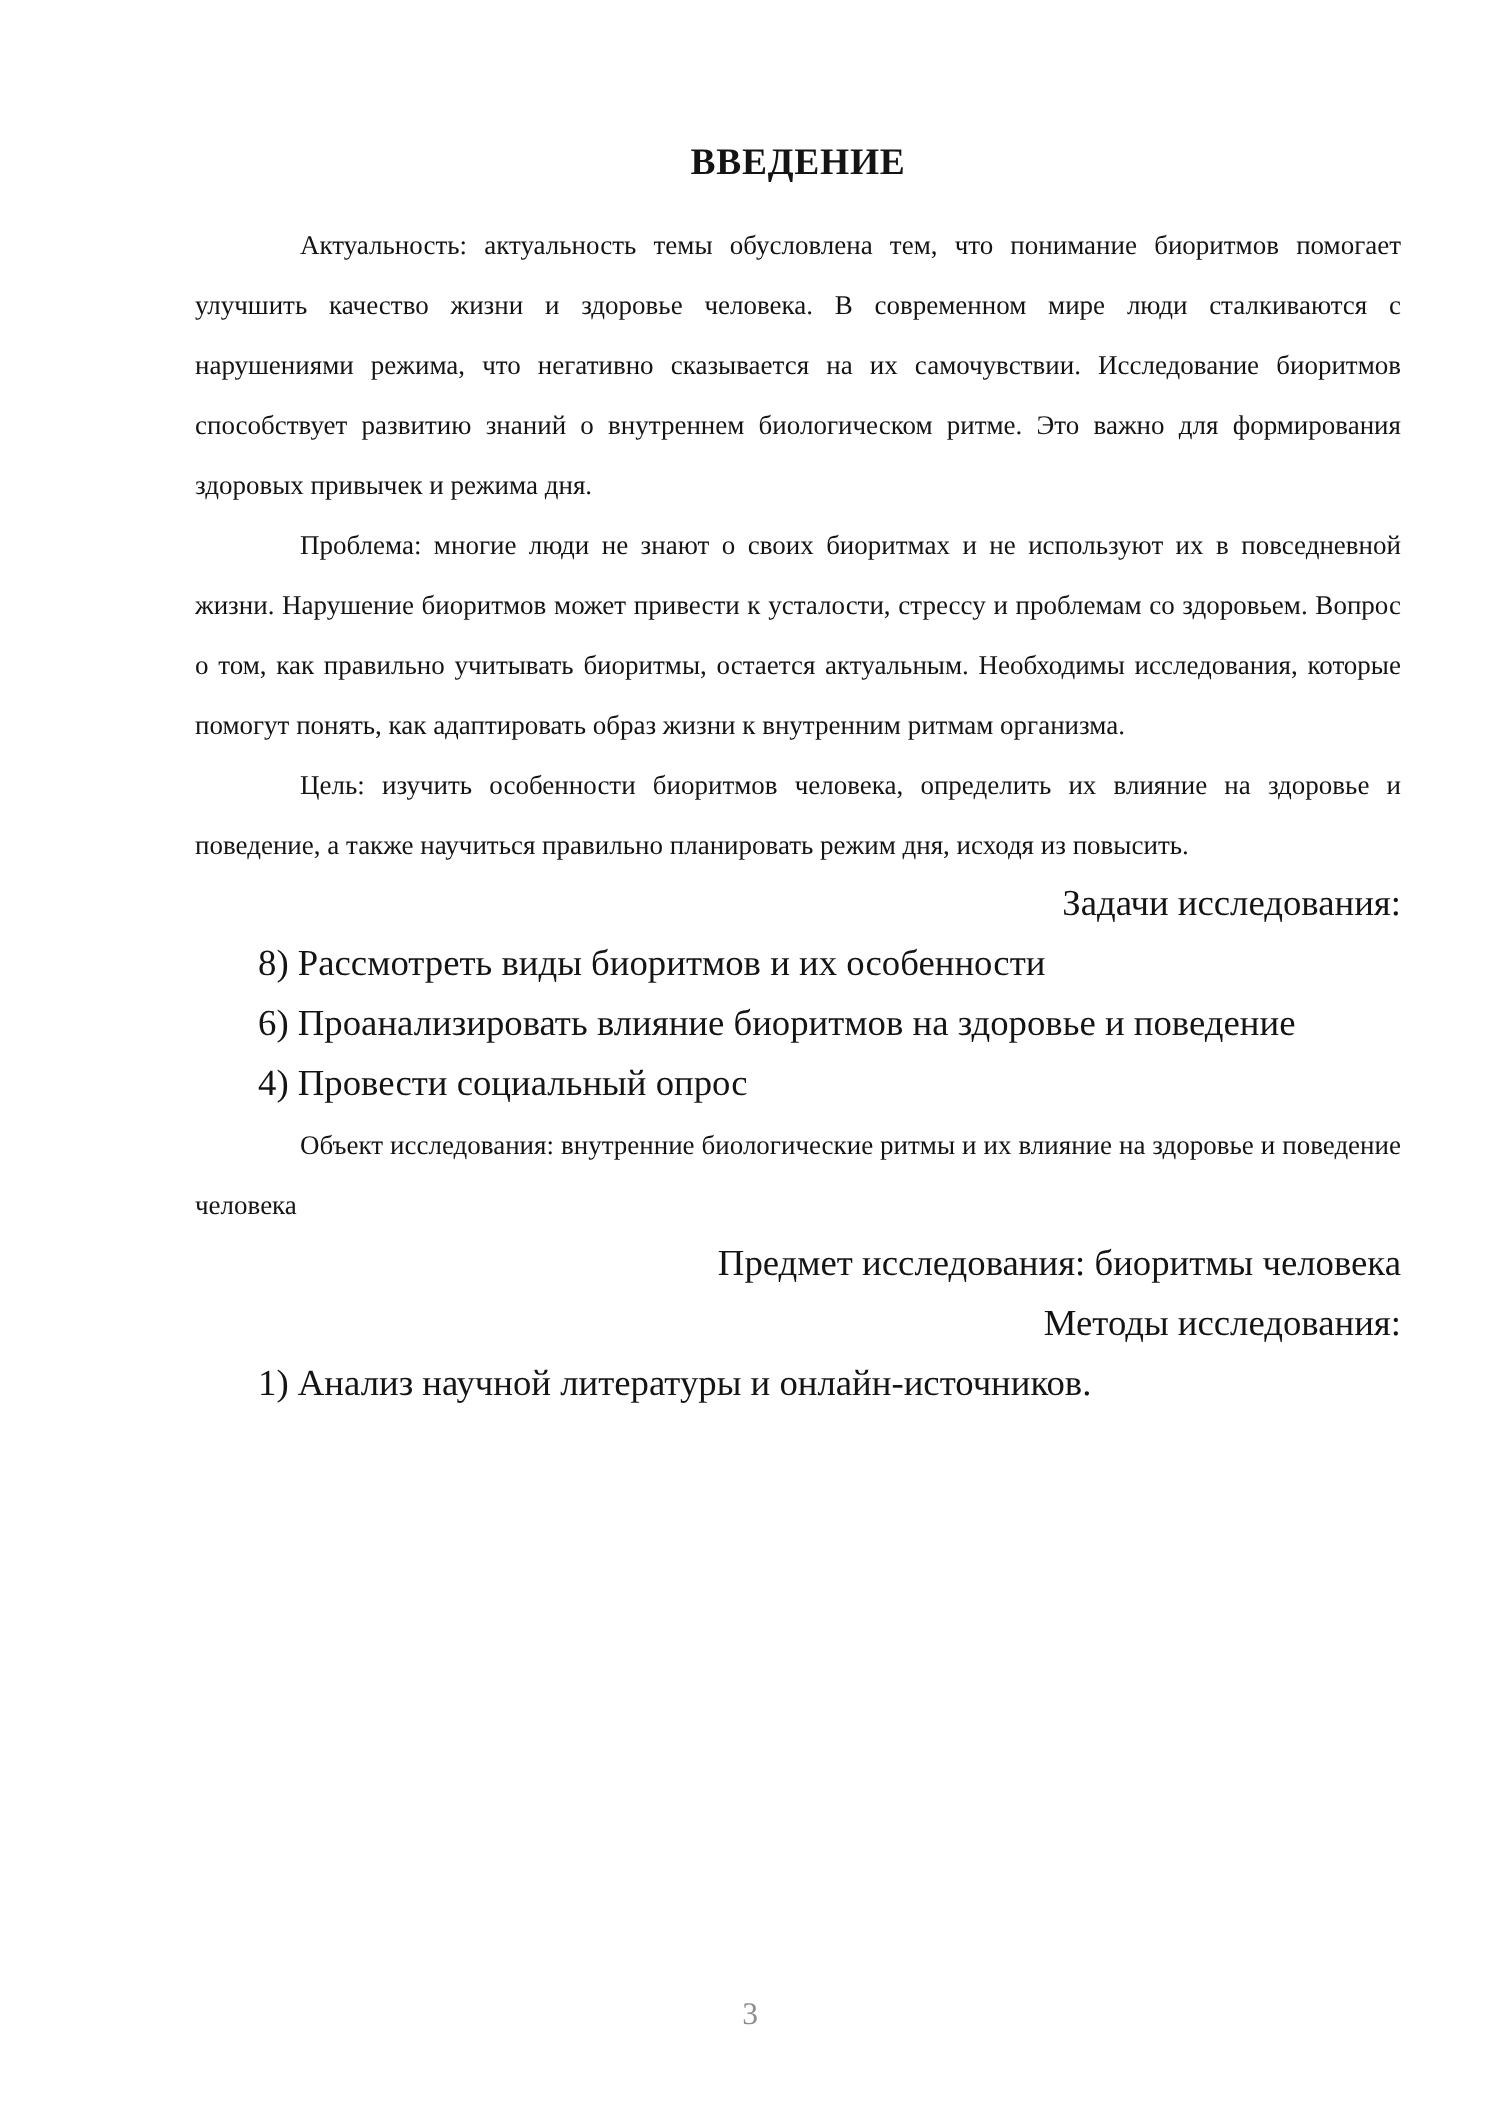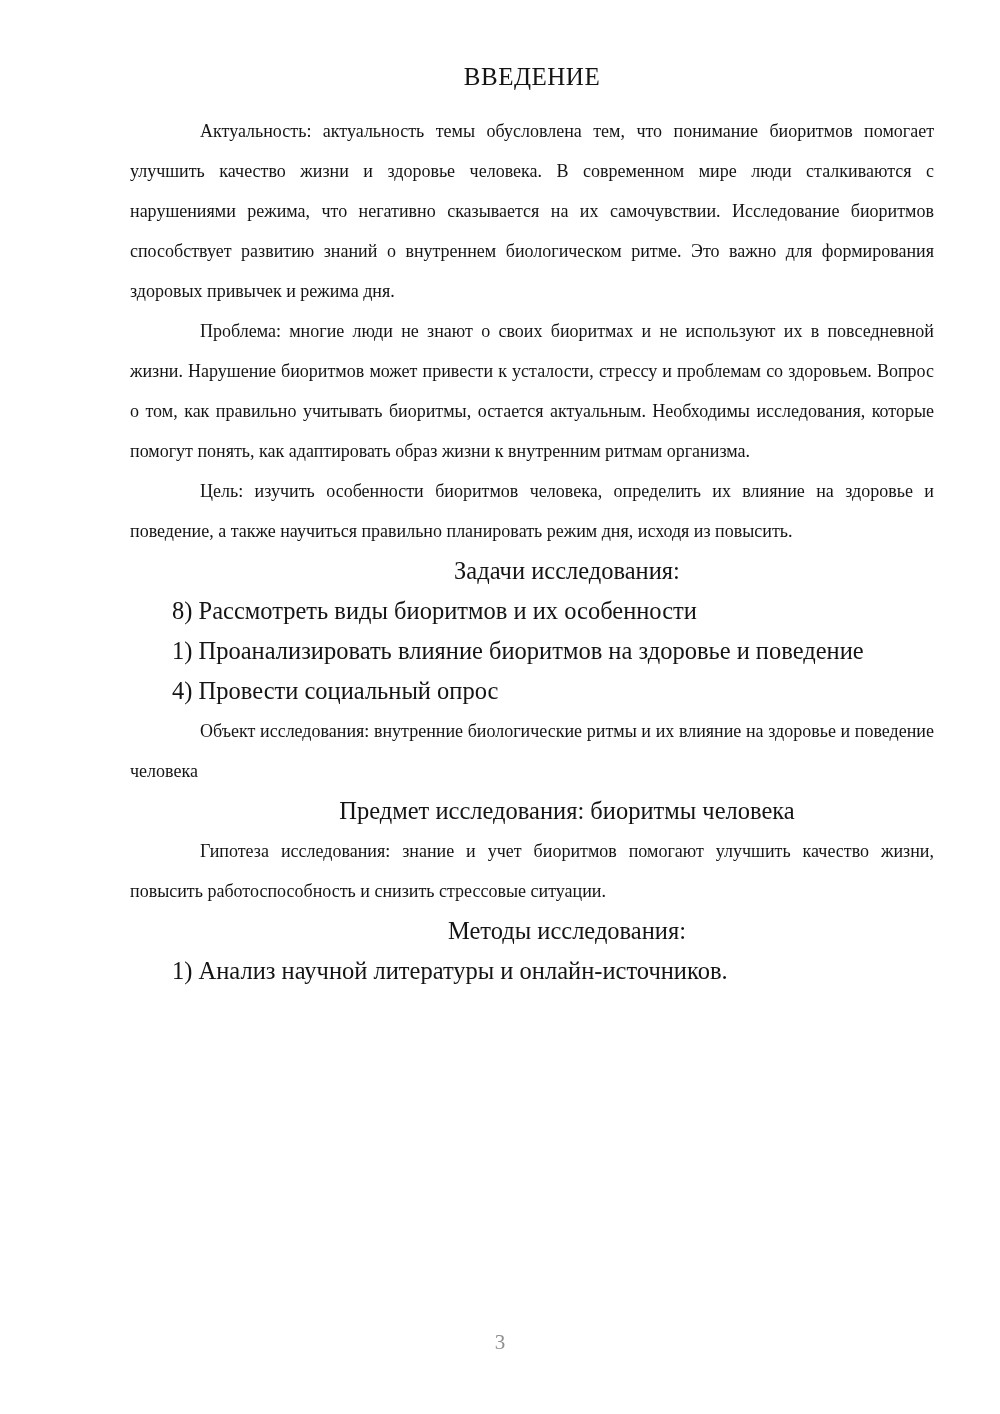--- a/index.html
+++ b/index.html
@@ -22,25 +22,25 @@
     box-sizing: border-box;
   }
   .content {
     position: absolute;
     left: 130px;
     top: 0;
     width: 804px; 
   }
   .doc-title {
     font-size: 25px;
-    font-weight: normal;
+    font-weight: bold;
     text-align: center;
     letter-spacing: 0.5px;
     margin: 0;
-    padding-top: 60px;
+    padding-top: 92px;
     line-height: 34px;
   }
   .para {
     font-size: 18px;
     line-height: 40px;
     text-align: justify;
     text-justify: inter-word;
     margin: 0;
     text-indent: 70px;
     hyphens: none;
@@ -50,21 +50,21 @@
   }
   
   .para {
     -webkit-hyphens: none;
   }
   .label-line {
     font-size: 24.5px;
     line-height: 40px;
     margin: 0;
     text-indent: 70px;
-    text-align: center;
+    text-align: right;
   }
   .list-item {
     font-size: 24.5px;
     line-height: 40px;
     margin: 0;
     text-indent: 42px;
     text-align: left;
   }
   .page-number {
     position: absolute;
@@ -87,28 +87,27 @@
 
     <p class="para first">Актуальность: актуальность темы обусловлена тем, что понимание биоритмов помогает улучшить качество жизни и здоровье человека. В современном мире люди сталкиваются с нарушениями режима, что негативно сказывается на их самочувствии. Исследование биоритмов способствует развитию знаний о внутреннем биологическом ритме. Это важно для формирования здоровых привычек и режима дня.</p>
 
     <p class="para">Проблема: многие люди не знают о своих биоритмах и не используют их в повседневной жизни. Нарушение биоритмов может привести к усталости, стрессу и проблемам со здоровьем. Вопрос о том, как правильно учитывать биоритмы, остается актуальным. Необходимы исследования, которые помогут понять, как адаптировать образ жизни к внутренним ритмам организма.</p>
 
     <p class="para">Цель: изучить особенности биоритмов человека, определить их влияние на здоровье и поведение, а также научиться правильно планировать режим дня, исходя из повысить.</p>
 
     <p class="label-line">Задачи исследования:</p>
 
     <p class="list-item">8) Рассмотреть виды биоритмов и их особенности</p>
-    <p class="list-item">1) Проанализировать влияние биоритмов на здоровье и поведение</p>
+    <p class="list-item">6) Проанализировать влияние биоритмов на здоровье и поведение</p>
     <p class="list-item">4) Провести социальный опрос</p>
 
     <p class="para">Объект исследования: внутренние биологические ритмы и их влияние на здоровье и поведение человека</p>
 
     <p class="label-line">Предмет исследования: биоритмы человека</p>
 
-    <p class="para">Гипотеза исследования: знание и учет биоритмов помогают улучшить качество жизни, повысить работоспособность и снизить стрессовые ситуации.</p>
 
     <p class="label-line">Методы исследования:</p>
 
     <p class="list-item">1) Анализ научной литературы и онлайн-источников.</p>
 
   </div>
 
   <div class="page-number">3</div>
 </div>
 

